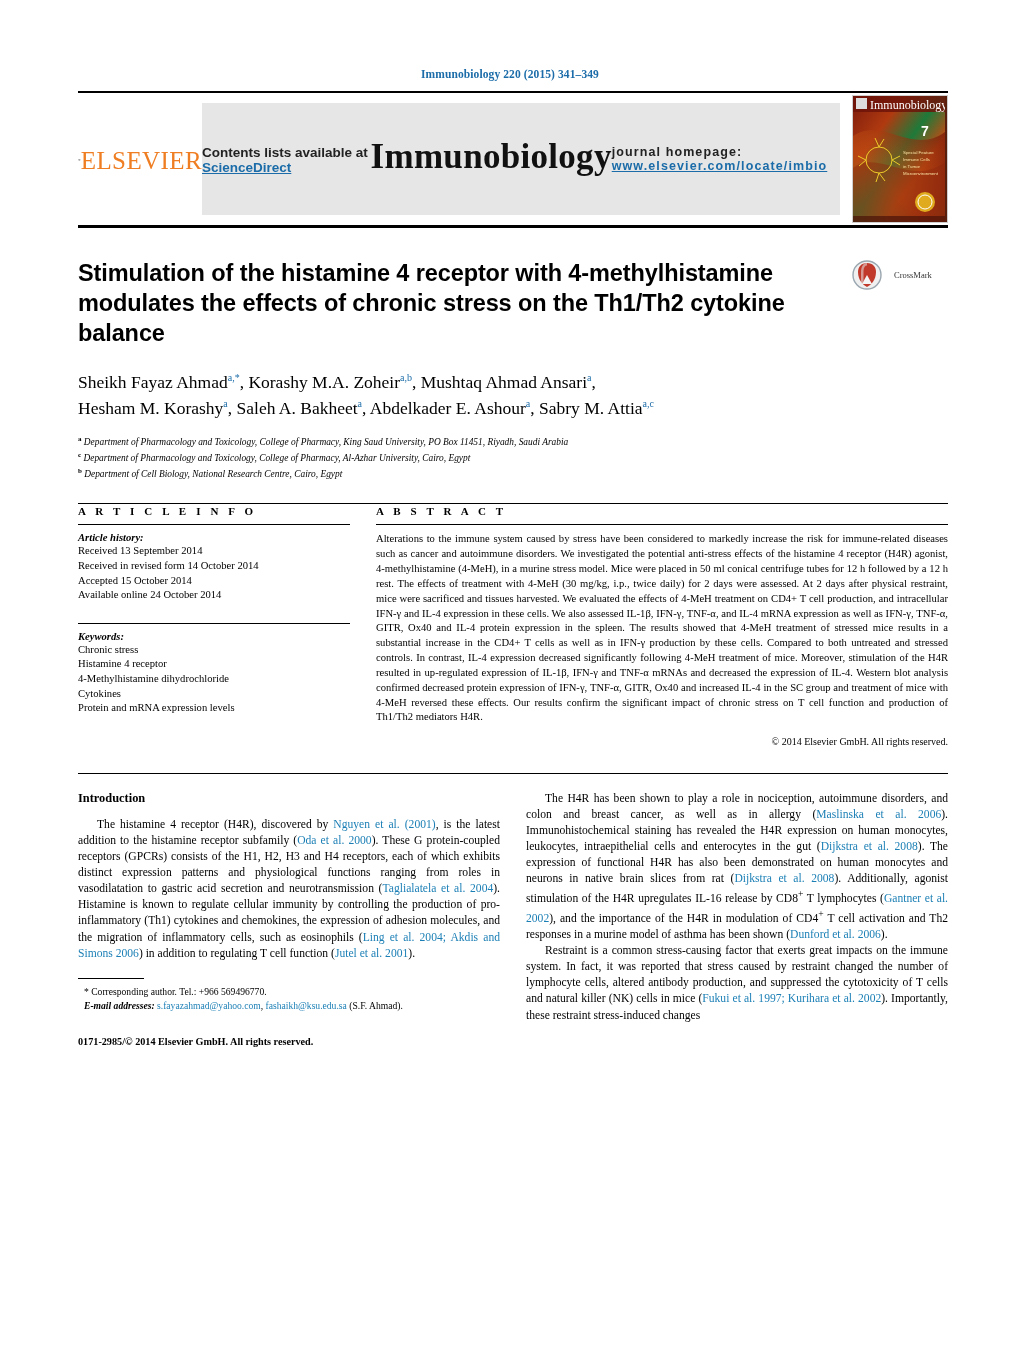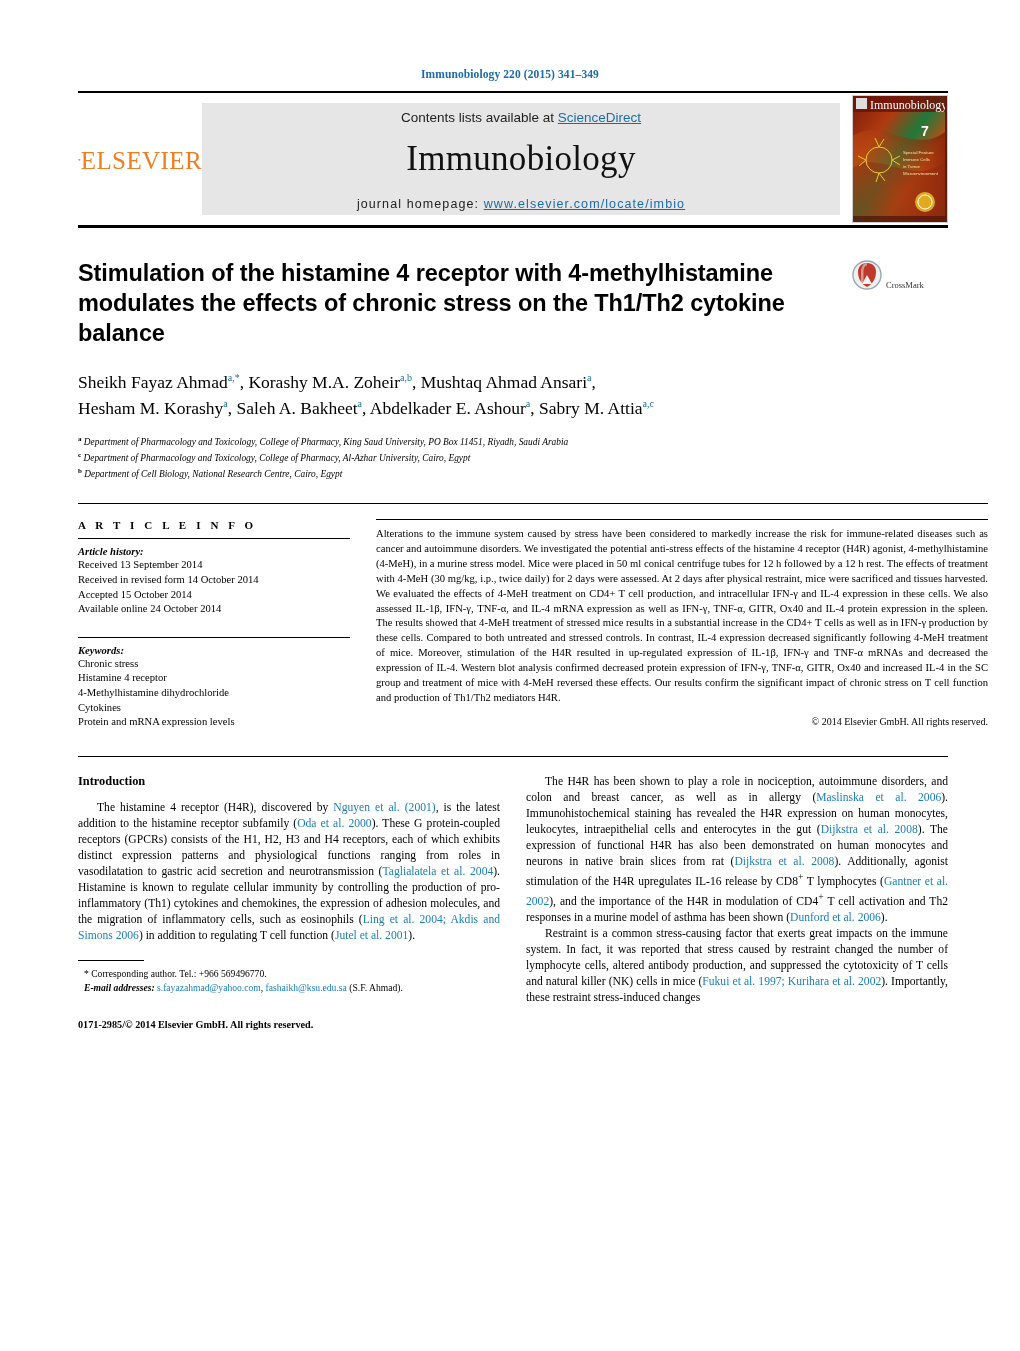--- a/index.html
+++ b/index.html
@@ -60,24 +60,25 @@
     font-size: 25px;
     letter-spacing: .4px;
     line-height: 1;
     margin-top: 1px;
   }
   .journal-band {
     flex: 1 1 auto;
     background: #e6e6e6;
     margin: 10px 0 10px 0;
     display: flex;
-    flex-direction: column;
+    flex-direction: row;
     align-items: center;
     justify-content: center;
     position: relative;
+    font-weight: bold;
   }
   .contents-line {
     font-size: 13.5px;
     font-family: "Liberation Sans", sans-serif;
     color: #222;
     margin-top: 2px;
   }
   .contents-line .sd {
     color: #1b6ca8;
     font-family: "Liberation Sans", sans-serif;
@@ -128,22 +129,22 @@
     font-weight: bold;
     font-size: 23.5px;
     line-height: 1.28;
     margin: 0;
     letter-spacing: -.1px;
   }
   .crossmark {
     flex: 0 0 96px;
     width: 96px;
     display: flex;
-    align-items: flex-end;
-    gap: 4px;
+    align-items: center;
+    gap: 12px;
     padding-top: 2px;
   }
   .crossmark-label {
     font-family: "Liberation Serif", serif;
     font-size: 8.5px;
     color: #333;
   }
 
   
   .authors {
@@ -157,23 +158,23 @@
     margin: 13px 72px 0 78px;
     font-family: "Liberation Serif", serif;
     font-style: italic;
     font-size: 9.4px;
     line-height: 1.55;
   }
   .affils sup { font-style: normal; font-weight: bold; font-size: 7px; }
 
   
   .info-abstract {
-    margin: 22px 32px 0 78px;
+    margin: 22px 72px 0 78px;
     border-top: 1.6px solid #000;
-    padding-top: 15px;
+    padding-top: 1px;
     display: flex;
   }
   .col-info {
     flex: 0 0 272px;
     width: 272px;
     padding-right: 26px;
   }
   .col-abstract {
     flex: 1 1 auto;
   }
@@ -395,20 +396,21 @@
         <div class="sub-italic">Keywords:</div>
         <div class="info-line">Chronic stress</div>
         <div class="info-line">Histamine 4 receptor</div>
         <div class="info-line">4-Methylhistamine dihydrochloride</div>
         <div class="info-line">Cytokines</div>
         <div class="info-line">Protein and mRNA expression levels</div>
       </div>
     </div>
 
     <div class="col-abstract">
+      <div class="sect-head">A B S T R A C T</div>
       <div class="thin-rule"></div>
       <div class="abstract-body">Alterations to the immune system caused by stress have been considered to markedly increase the risk for immune-related diseases such as cancer and autoimmune disorders. We investigated the potential anti-stress effects of the histamine 4 receptor (H4R) agonist, 4-methylhistamine (4-MeH), in a murine stress model. Mice were placed in 50 ml conical centrifuge tubes for 12 h followed by a 12 h rest. The effects of treatment with 4-MeH (30 mg/kg, i.p., twice daily) for 2 days were assessed. At 2 days after physical restraint, mice were sacrificed and tissues harvested. We evaluated the effects of 4-MeH treatment on CD4+ T cell production, and intracellular IFN-γ and IL-4 expression in these cells. We also assessed IL-1β, IFN-γ, TNF-α, and IL-4 mRNA expression as well as IFN-γ, TNF-α, GITR, Ox40 and IL-4 protein expression in the spleen. The results showed that 4-MeH treatment of stressed mice results in a substantial increase in the CD4+ T cells as well as in IFN-γ production by these cells. Compared to both untreated and stressed controls. In contrast, IL-4 expression decreased significantly following 4-MeH treatment of mice. Moreover, stimulation of the H4R resulted in up-regulated expression of IL-1β, IFN-γ and TNF-α mRNAs and decreased the expression of IL-4. Western blot analysis confirmed decreased protein expression of IFN-γ, TNF-α, GITR, Ox40 and increased IL-4 in the SC group and treatment of mice with 4-MeH reversed these effects. Our results confirm the significant impact of chronic stress on T cell function and production of Th1/Th2 mediators H4R.</div>
       <div class="copyright">© 2014 Elsevier GmbH. All rights reserved.</div>
     </div>
   </div>
 
   <div class="body-rule"></div>
 
   <div class="two-col">
 

